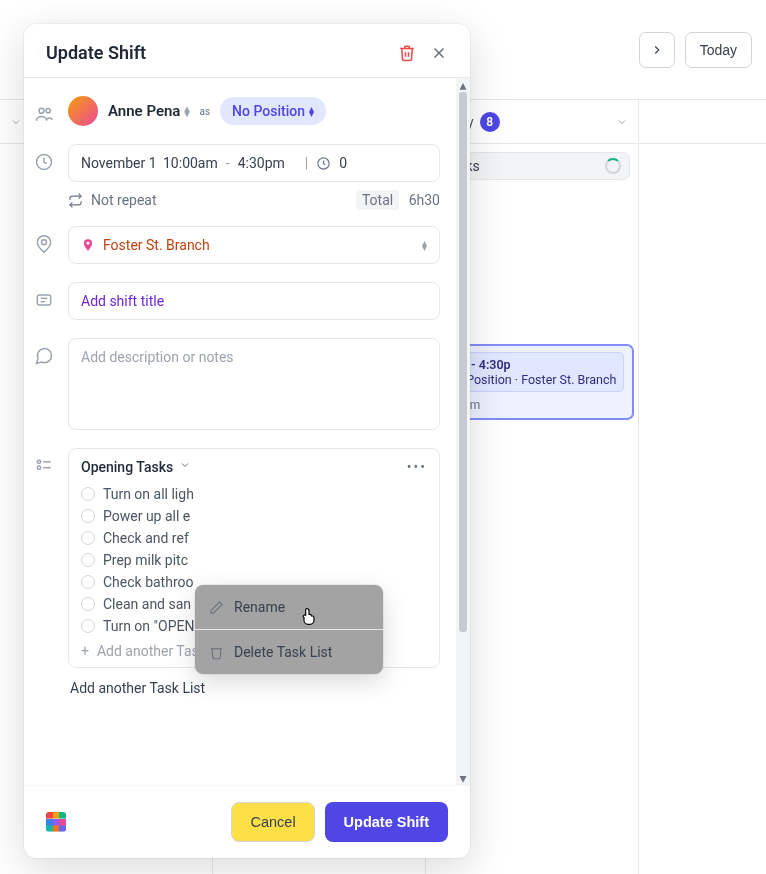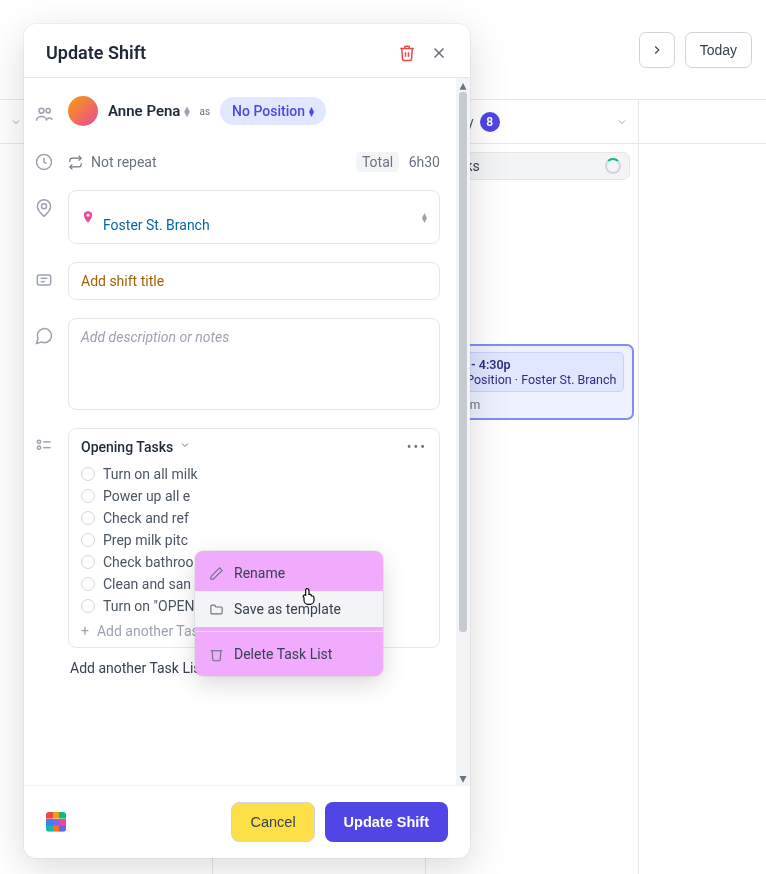--- a/index.html
+++ b/index.html
@@ -152,24 +152,24 @@
     padding:6px 12px;font-weight:500;font-size:14px;
     display:inline-flex;align-items:center;gap:4px;
   }
 
   .input-box{
     border:1px solid #e5e7eb;border-radius:8px;
     padding:10px 12px;color:#374151;
     display:flex;align-items:center;gap:8px;
     background:#fff;
   }
-  .input-box.textarea{min-height:92px;align-items:flex-start;color:#9ca3af;font-style:italic;}
+  .input-box.textarea{min-height:92px;align-items:flex-start;color:#9ca3af;}
   .input-box .sep{color:#9ca3af;}
   .input-box .brk-ic{color:#6b7280;}
-  .input-box.place{color:#a16207;}
+  .input-box.place{color:#6d28d9;}
   .pin{color:#ec4899;}
 
   .subrow{display:flex;align-items:center;justify-content:space-between;margin-top:10px;color:#6b7280;font-size:14px;}
   .subrow .repeat{display:flex;align-items:center;gap:8px;}
 
   .location-box{justify-content:space-between;}
 
   .tasklist-card{
     border:1px solid #e5e7eb;border-radius:8px;
     padding:10px 12px 6px 12px;
@@ -177,23 +177,23 @@
   }
   .tasklist-head{display:flex;align-items:center;justify-content:space-between;margin-bottom:8px;}
   .tasklist-title{font-weight:500;display:inline-flex;align-items:flex-start;gap:6px;}
   .dots{letter-spacing:2px;color:#6b7280;}
   .task-item{display:flex;align-items:center;gap:8px;padding:3px 0;color:#4b5563;}
   .task-dot{width:14px;height:14px;border:1.5px solid #d1d5db;border-radius:50%;}
   .add-task{color:#9ca3af;display:flex;align-items:center;gap:8px;padding:6px 0 2px 0;}
   .add-tasklist{color:#374151;margin-top:12px;margin-left:2px;}
 
   .contextmenu{
-    position:absolute; top:122px; left:126px;
+    position:absolute; top:136px; left:126px;
     width:188px;
-    background:#f0abfc;border-radius:8px;
+    background:#a3a3a3;border-radius:8px;
     box-shadow:0 8px 24px rgba(0,0,0,0.15),0 0 0 1px rgba(0,0,0,0.05);
     padding:4px 0;
     z-index:5;
   }
   .contextmenu .mi{display:flex;align-items:center;gap:10px;padding:10px 14px;color:#374151;cursor:pointer;}
   .contextmenu .mi.hi{background:#f3f4f6;}
   .contextmenu .divider{height:1px;background:#e5e7eb;margin:4px 0;}
   .cursor{position:absolute;top:156px;left:230px;font-size:18px;z-index:6;color:#000;}
 
   .modal-foot{
@@ -327,20 +327,34 @@
       </div>
 
       <div class="row">
         <span class="icon">
           <svg width="20" height="20" viewBox="0 0 24 24" fill="none" stroke="currentColor" stroke-width="1.8">
               <circle cx="12" cy="12" r="9"></circle>
               <polyline points="12 7 12 12 15 14"></polyline>
             </svg>
         </span>
         <div class="content">
+          <div class="input-box">
+            <span style="width:74px;overflow:hidden;white-space:nowrap;">November 1</span>
+            <span>10:00am</span>
+            <span class="sep">-</span>
+            <span>4:30pm</span>
+            <span class="sep" style="margin-left:12px">|</span>
+            <span class="brk-ic">
+              <svg width="15" height="15" viewBox="0 0 24 24" fill="none" stroke="currentColor" stroke-width="1.8">
+                  <circle cx="12" cy="12" r="9"></circle>
+                  <polyline points="12 7 12 12 15 14"></polyline>
+                </svg>
+            </span>
+            <span>0</span>
+          </div>
           <div class="subrow">
             <span class="repeat">
               <svg width="15" height="15" viewBox="0 0 24 24" fill="none" stroke="currentColor" stroke-width="1.8">
                   <polyline points="17 1 21 5 17 9"></polyline>
                   <path d="M3 11V9a4 4 0 0 1 4-4h14"></path>
                   <polyline points="7 23 3 19 7 15"></polyline>
                   <path d="M21 13v2a4 4 0 0 1-4 4H3"></path>
                 </svg>
               <span>Not repeat</span>
             </span>
@@ -361,21 +375,21 @@
         </span>
         <div class="content">
           <div class="input-box location-box">
             <span style="display:flex;align-items:center;gap:8px;">
               <span class="pin">
                 <svg width="14" height="14" viewBox="0 0 24 24" fill="currentColor">
                     <path d="M12 2a7 7 0 0 1 7 7c0 5-7 13-7 13S5 14 5 9a7 7 0 0 1 7-7z"></path>
                     <circle cx="12" cy="9" r="2.5" fill="#fff"></circle>
                   </svg>
               </span>
-              <span style="color:#0369a1;margin-top:16px;">Foster St. Branch</span>
+              <span style="color:#c2410c;">Foster St. Branch</span>
             </span>
             <span class="updown">▴<br>▾</span>
           </div>
         </div>
       </div>
 
       <div class="row">
         <span class="icon">
           <svg width="20" height="20" viewBox="0 0 24 24" fill="none" stroke="currentColor" stroke-width="1.8">
               <rect x="4" y="6" width="16" height="12" rx="2"></rect>
@@ -418,21 +432,21 @@
               <span class="tasklist-title">
                 <span>Opening Tasks</span>
                 <svg width="12" height="12" viewBox="0 0 24 24" fill="none" stroke="#6b7280" stroke-width="2">
                     <polyline points="6 9 12 15 18 9"></polyline>
                   </svg>
               </span>
               <span class="dots">•••</span>
             </div>
             <div class="task-item">
                 <span class="task-dot"></span>
-                <span>Turn on all milk</span>
+                <span>Turn on all ligh</span>
               </div>
             <div class="task-item">
                 <span class="task-dot"></span>
                 <span>Power up all e</span>
               </div>
             <div class="task-item">
                 <span class="task-dot"></span>
                 <span>Check and ref</span>
               </div>
             <div class="task-item">
@@ -455,26 +469,20 @@
               <span>+</span>
               <span>Add another Task</span>
             </div>
 
             <div class="contextmenu">
               <div class="mi">
                 <svg width="15" height="15" viewBox="0 0 24 24" fill="none" stroke="#6b7280" stroke-width="1.8">
                     <path d="M17 3l4 4L7 21H3v-4z"></path>
                   </svg>
                 <span>Rename</span>
-              </div>
-              <div class="mi hi">
-                <svg width="15" height="15" viewBox="0 0 24 24" fill="none" stroke="#6b7280" stroke-width="1.8">
-                    <path d="M3 7a2 2 0 0 1 2-2h4l2 3h8a2 2 0 0 1 2 2v7a2 2 0 0 1-2 2H5a2 2 0 0 1-2-2z"></path>
-                  </svg>
-                <span>Save as template</span>
               </div>
               <div class="divider"></div>
               <div class="mi">
                 <svg width="15" height="15" viewBox="0 0 24 24" fill="none" stroke="#6b7280" stroke-width="1.8">
                     <polyline points="3 6 5 6 21 6"></polyline>
                     <path d="M19 6l-1 14a2 2 0 0 1-2 2H8a2 2 0 0 1-2-2L5 6"></path>
                   </svg>
                 <span>Delete Task List</span>
               </div>
             </div>

